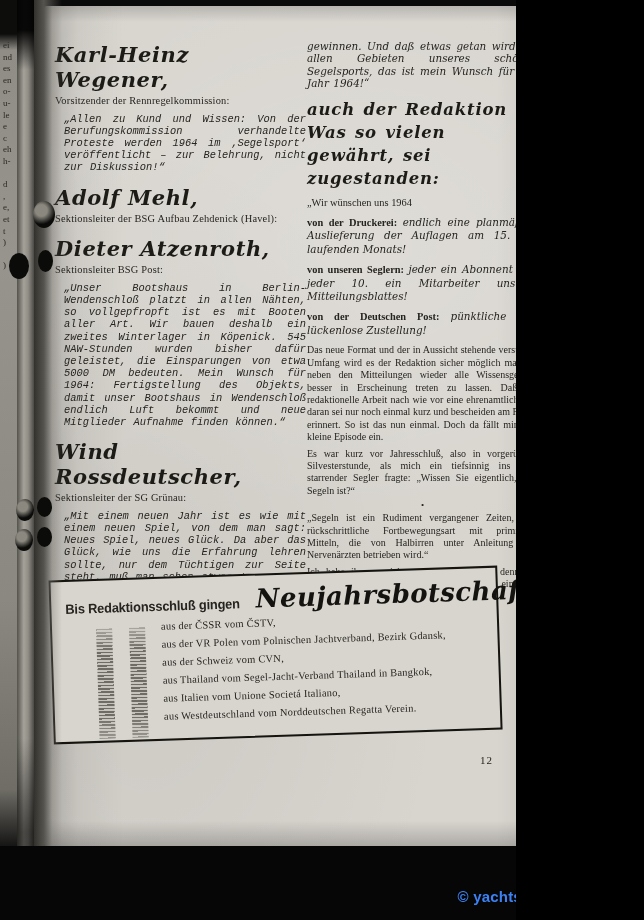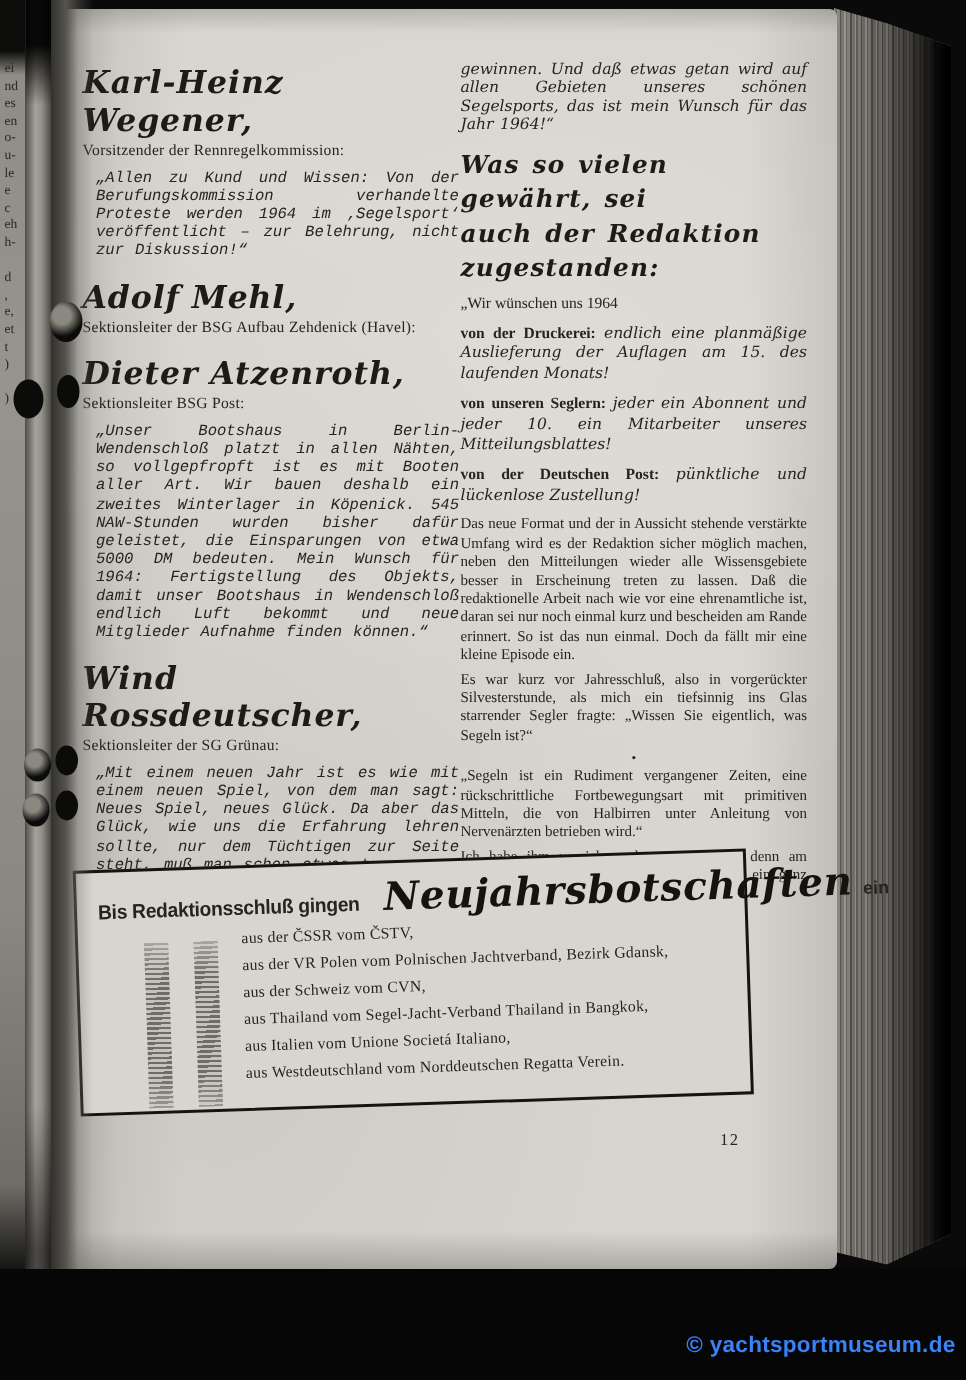--- a/index.html
+++ b/index.html
@@ -1,18 +1,18 @@
 <!DOCTYPE html>
 <html><head>
 <meta charset="utf-8">
 <style>
   * { margin:0; padding:0; box-sizing:border-box; }
   html,body { background:#000; }
   .scan {
-    position:relative; width:644px; height:920px; overflow:hidden;
+    position:relative; width:516px; height:920px; overflow:hidden;
     background:#0a0a0a;
     font-family:"Liberation Serif", serif;
     color:#26241f;
     padding-left:16px;
   }
   
   .opp-strip {
     position:absolute; left:0; top:0; width:17px; height:858px;
     background:linear-gradient(180deg,#0d0d0c 0px,#0d0d0c 34px,#8f8d85 50px,#96948c 30%,#8a8880 70%,#6f6d66 92%,#101010 99%);
   }
@@ -177,22 +177,22 @@
       <div class="sec">
         <div class="script-name">Wind Rossdeutscher,</div>
         <div class="role">Sektionsleiter der SG Grünau:</div>
         <div class="quote">„Mit einem neuen Jahr ist es wie mit einem neuen Spiel, von dem man sagt: Neues Spiel, neues Glück. Da aber das Glück, wie uns die Erfahrung lehren sollte, nur dem Tüchtigen zur Seite steht, muß man schon etwas tun, um es zu</div>
       </div>
     </div>
 
     <div class="col-right">
       <div class="cont">gewinnen. Und daß etwas getan wird auf allen Gebieten unseres schönen Segelsports, das ist mein Wunsch für das Jahr 1964!“</div>
       <div class="red-heading">
+        <div>auch der Redaktion</div>
         <div>Was so vielen gewährt, sei</div>
-        <div>auch der Redaktion</div>
         <div>zugestanden:</div>
       </div>
       <div class="intro">„Wir wünschen uns 1964</div>
       <div class="wish">
         <span class="src">von der Druckerei:</span>
         <span class="txt">endlich eine planmäßige Auslieferung der Auflagen am 15. des laufenden Monats!</span>
       </div>
       <div class="wish">
         <span class="src">von unseren Seglern:</span>
         <span class="txt">jeder ein Abonnent und jeder 10. ein Mitarbeiter unseres Mitteilungsblattes!</span>

